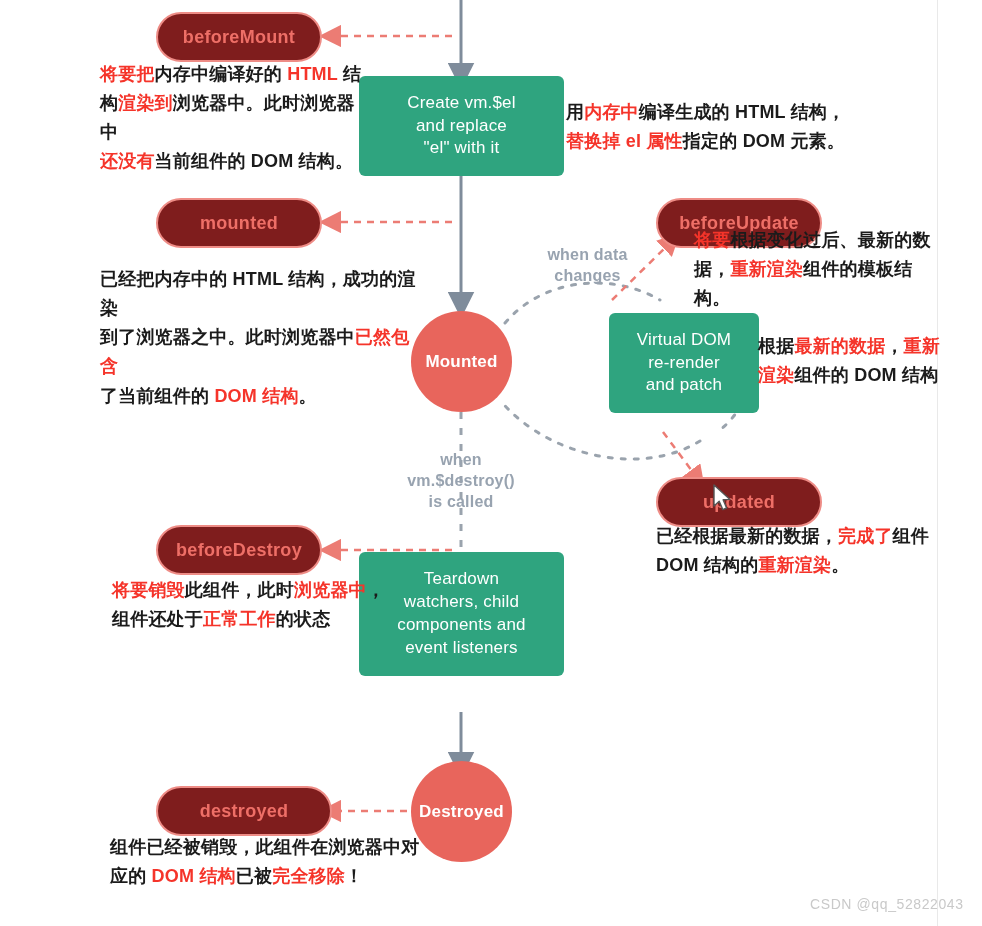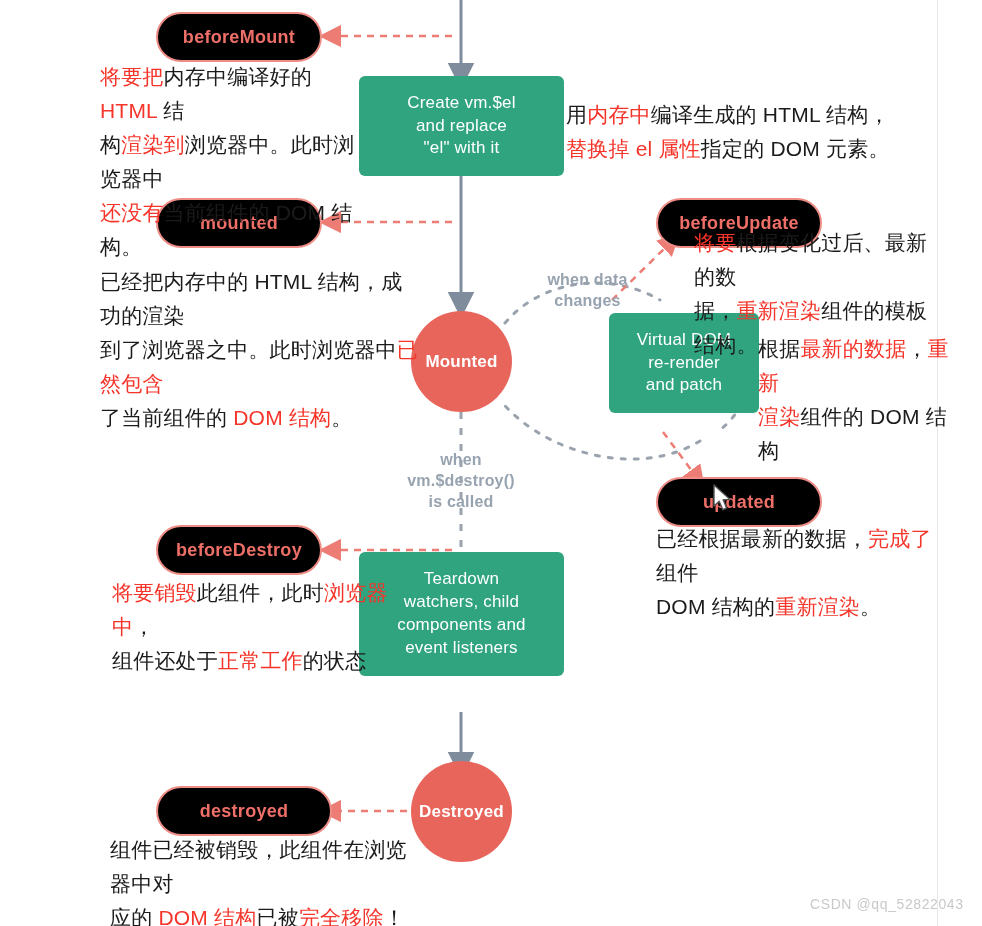--- a/index.html
+++ b/index.html
@@ -63,35 +63,35 @@
     font-weight: bold;
     font-size: 17px;
     letter-spacing: .2px;
     text-align: center;
   }
   
   .hook-pill {
     position: absolute;
     border: 2px solid #ee8c86;
     border-radius: 26px;
-    background: #000000;
+    background: #7f1d1d;
     display: flex;
     align-items: center;
     justify-content: center;
     color: #ee6f67;
     font-weight: bold;
     font-size: 18px;
     letter-spacing: .3px;
     box-sizing: border-box;
   }
   
   .note {
     position: absolute;
-    font-size: 21px;
-    font-weight: normal;
+    font-size: 18px;
+    font-weight: bold;
     color: #1b1b1b;
     line-height: 1.62;
     letter-spacing: .2px;
   }
   .note .hl { color: #f5342a; }
   
   .loop-label {
     position: absolute;
     color: #98a3b0;
     font-weight: bold;
@@ -193,21 +193,21 @@
   </div>
 
   <div class="hook-pill" style="left:156px; top:525px; width:166px; height:50px;">
     <span>beforeDestroy</span>
   </div>
 
   <div class="hook-pill" style="left:156px; top:786px; width:176px; height:50px;">
     <span>destroyed</span>
   </div>
 
-  <div class="loop-label" style="left:520px; top:245px; width:135px;margin-top:25px;">
+  <div class="loop-label" style="left:520px; top:245px; width:135px;">
     <span style="white-space:pre-line;">when data
 changes</span>
   </div>
 
   <div class="loop-label" style="left:386px; top:450px; width:150px;">
     <span style="white-space:pre-line;">when
 vm.$destroy()
 is called</span>
   </div>
 

